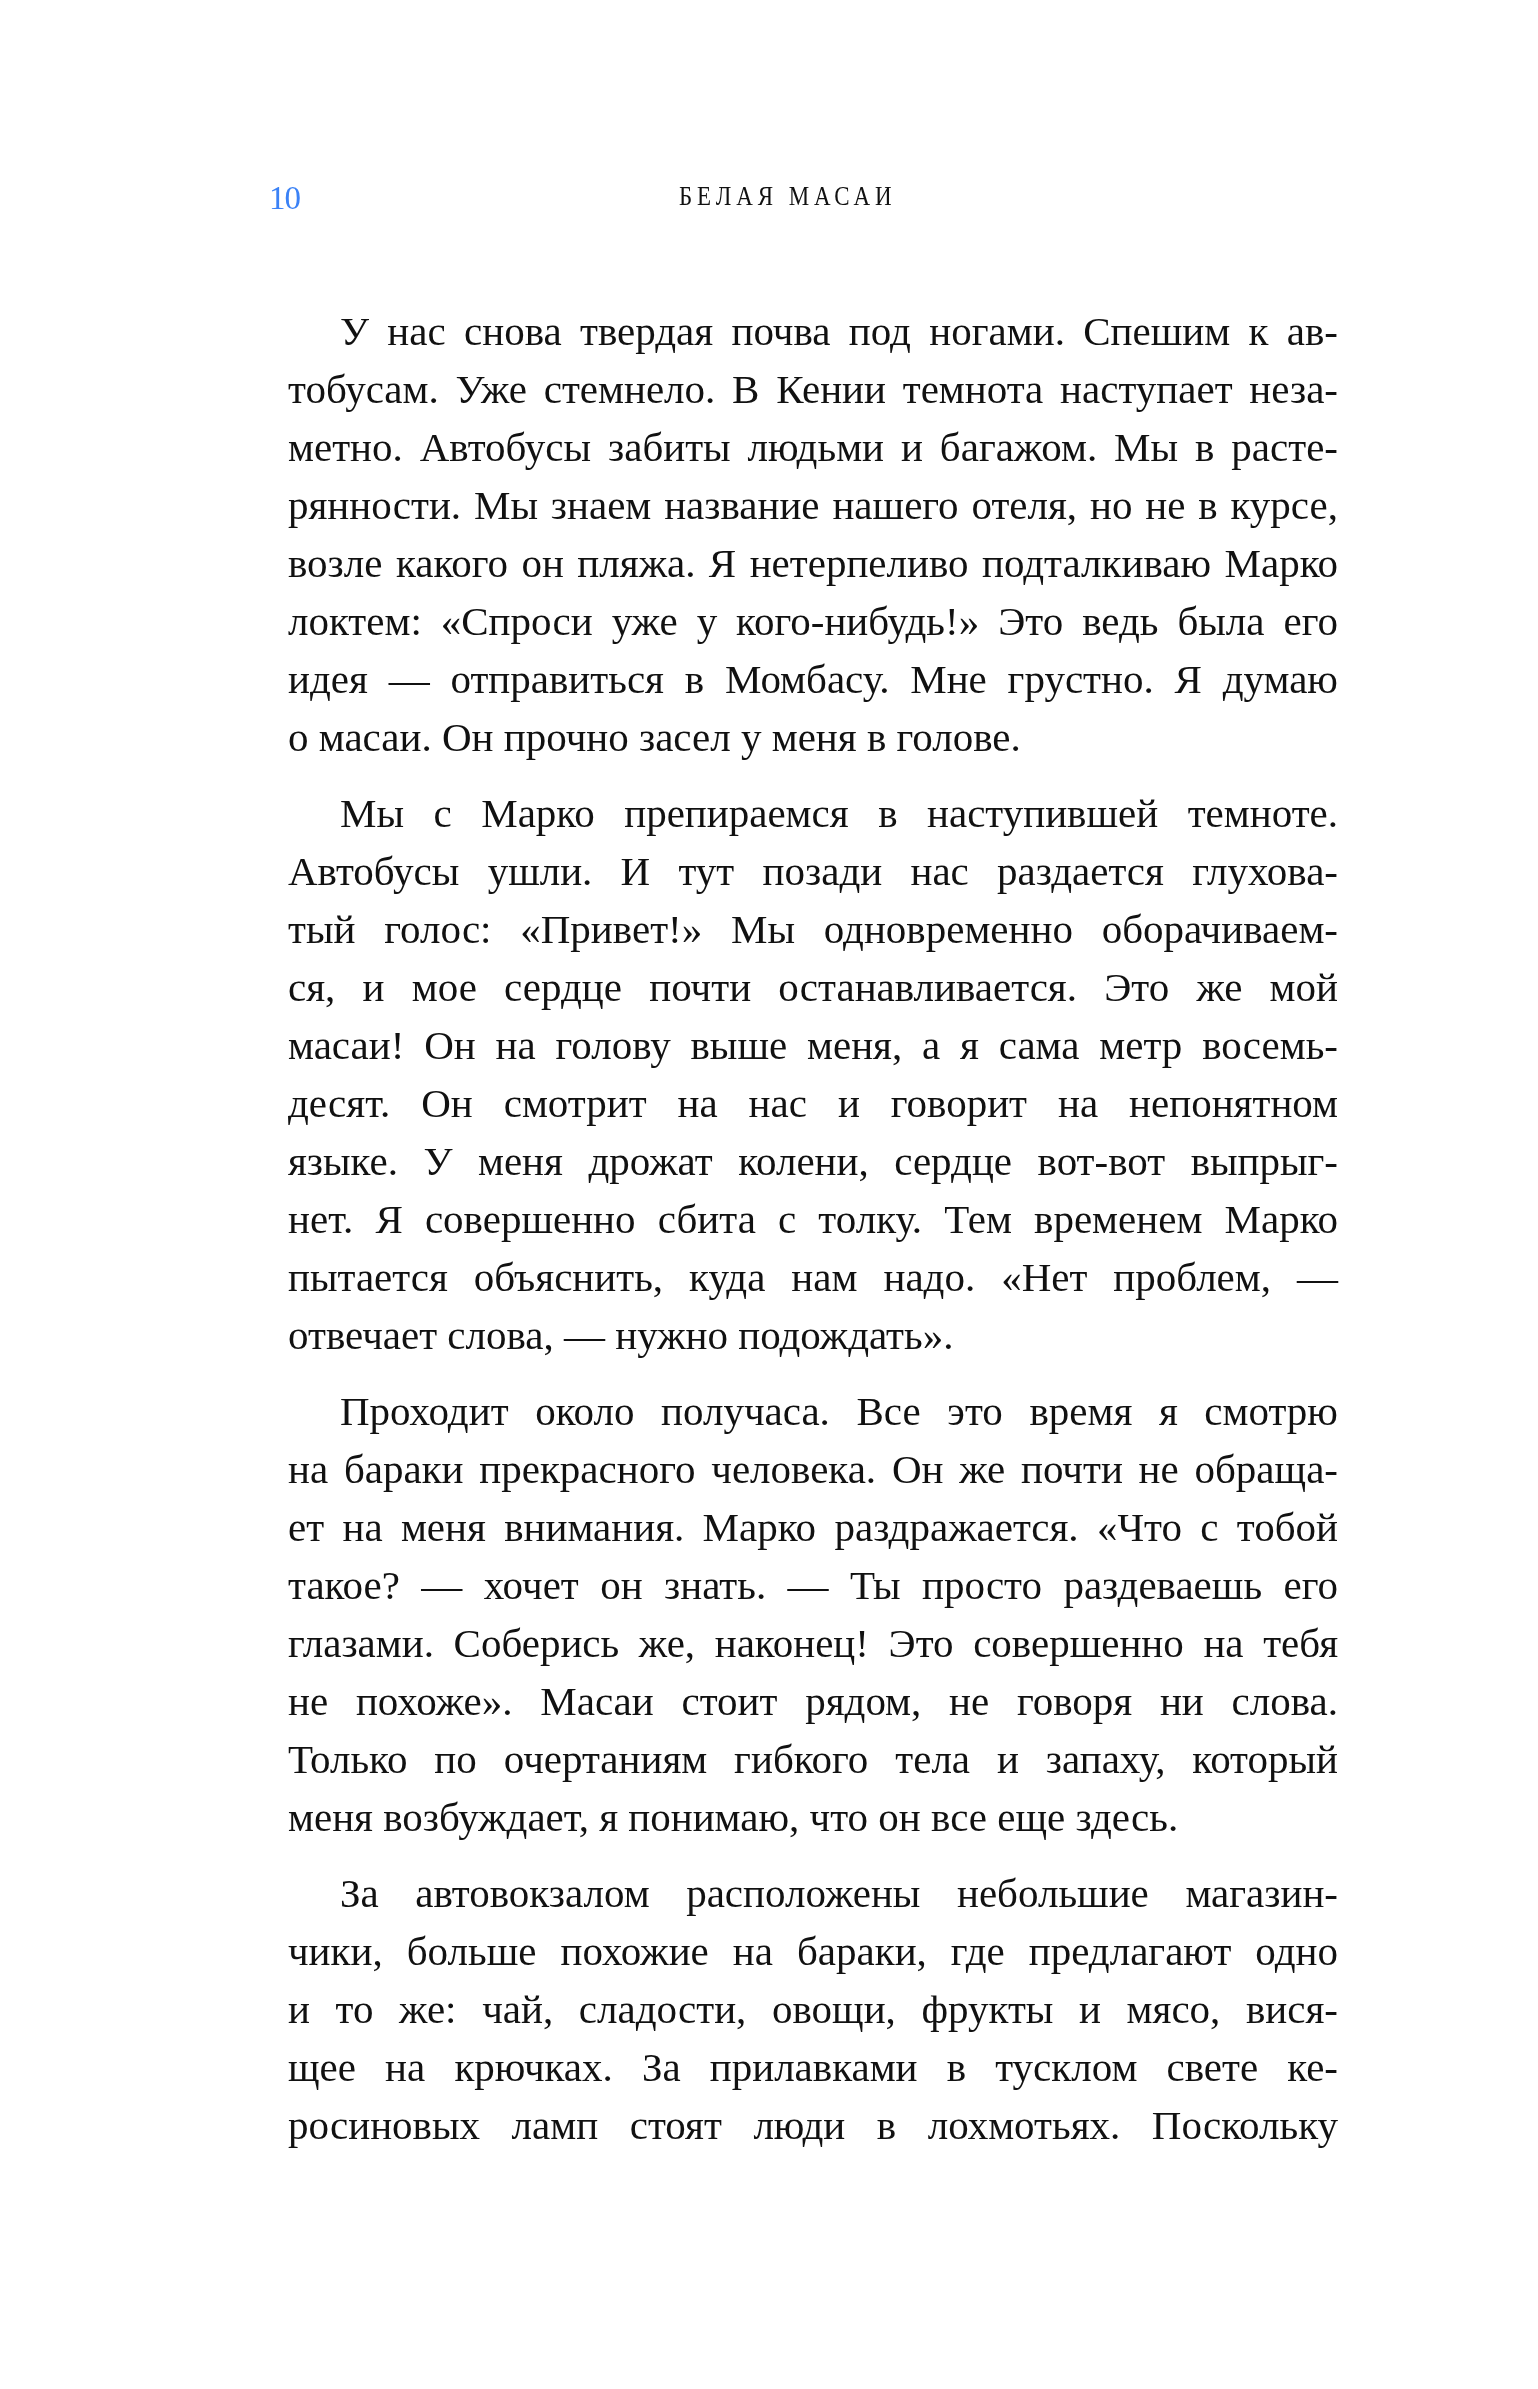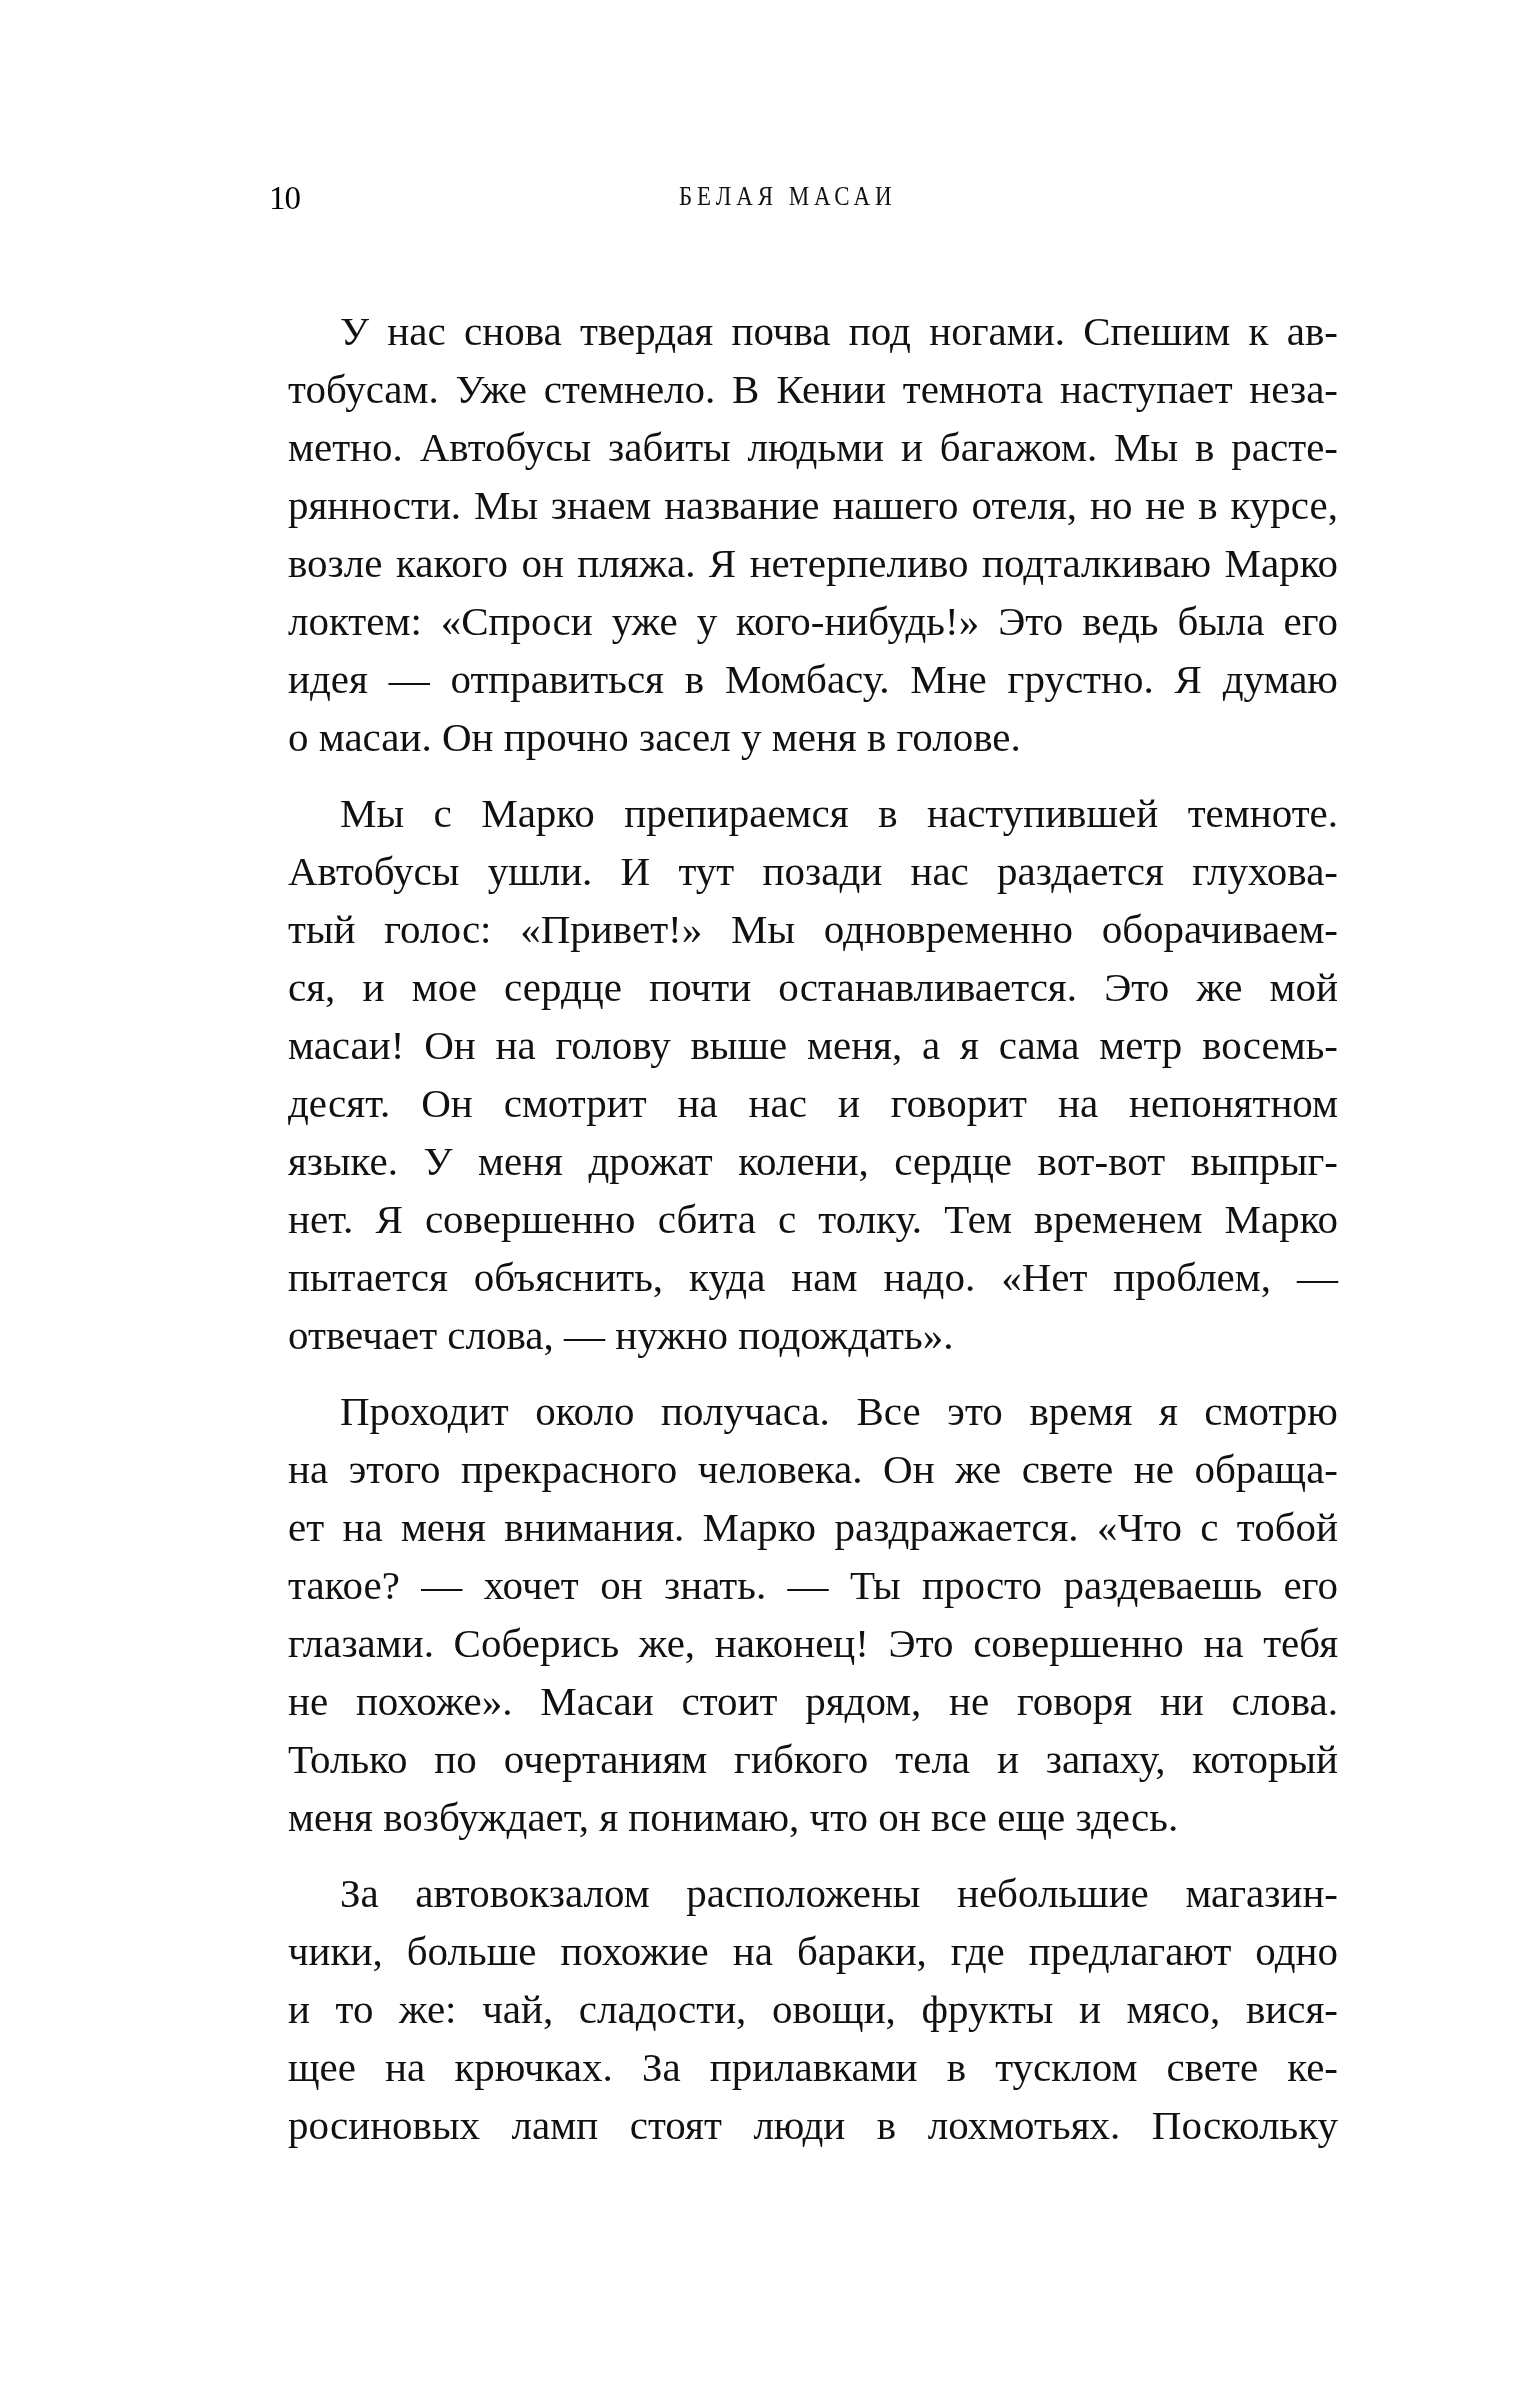--- a/index.html
+++ b/index.html
@@ -15,21 +15,21 @@
       color: #111111;
       font-family: "Liberation Serif", "DejaVu Serif", serif;
     }
     .page-number {
       position: absolute;
       left: 269px;
       top: 180px;
       font-size: 33px;
       line-height: 36px;
       letter-spacing: -0.9px;
-      color: #000000;
+      color: #3b82f6;
     }
     .running-head {
       position: absolute;
       left: 679px;
       top: 179px;
       width: 273px;
       font-size: 28px;
       line-height: 33px;
       letter-spacing: 6px;
       white-space: nowrap;
@@ -91,21 +91,21 @@
     <span class="line">ся, и мое сердце почти останавливается. Это же мой</span>
     <span class="line">масаи! Он на голову выше меня, а я сама метр восемь-</span>
     <span class="line">десят. Он смотрит на нас и говорит на непонятном</span>
     <span class="line">языке. У меня дрожат колени, сердце вот-вот выпрыг-</span>
     <span class="line">нет. Я совершенно сбита с толку. Тем временем Марко</span>
     <span class="line">пытается объяснить, куда нам надо. «Нет проблем, —</span>
     <span class="line last">отвечает слова, — нужно подождать».</span>
   </div>
   <div class="paragraph">
     <span class="line first">Проходит около получаса. Все это время я смотрю</span>
-    <span class="line">на этого прекрасного человека. Он же свете не обраща-</span>
+    <span class="line">на бараки прекрасного человека. Он же почти не обраща-</span>
     <span class="line">ет на меня внимания. Марко раздражается. «Что с тобой</span>
     <span class="line">такое? — хочет он знать. — Ты просто раздеваешь его</span>
     <span class="line">глазами. Соберись же, наконец! Это совершенно на тебя</span>
     <span class="line">не похоже». Масаи стоит рядом, не говоря ни слова.</span>
     <span class="line">Только по очертаниям гибкого тела и запаху, который</span>
     <span class="line last">меня возбуждает, я понимаю, что он все еще здесь.</span>
   </div>
   <div class="paragraph">
     <span class="line first">За автовокзалом расположены небольшие магазин-</span>
     <span class="line">чики, больше похожие на бараки, где предлагают одно</span>

